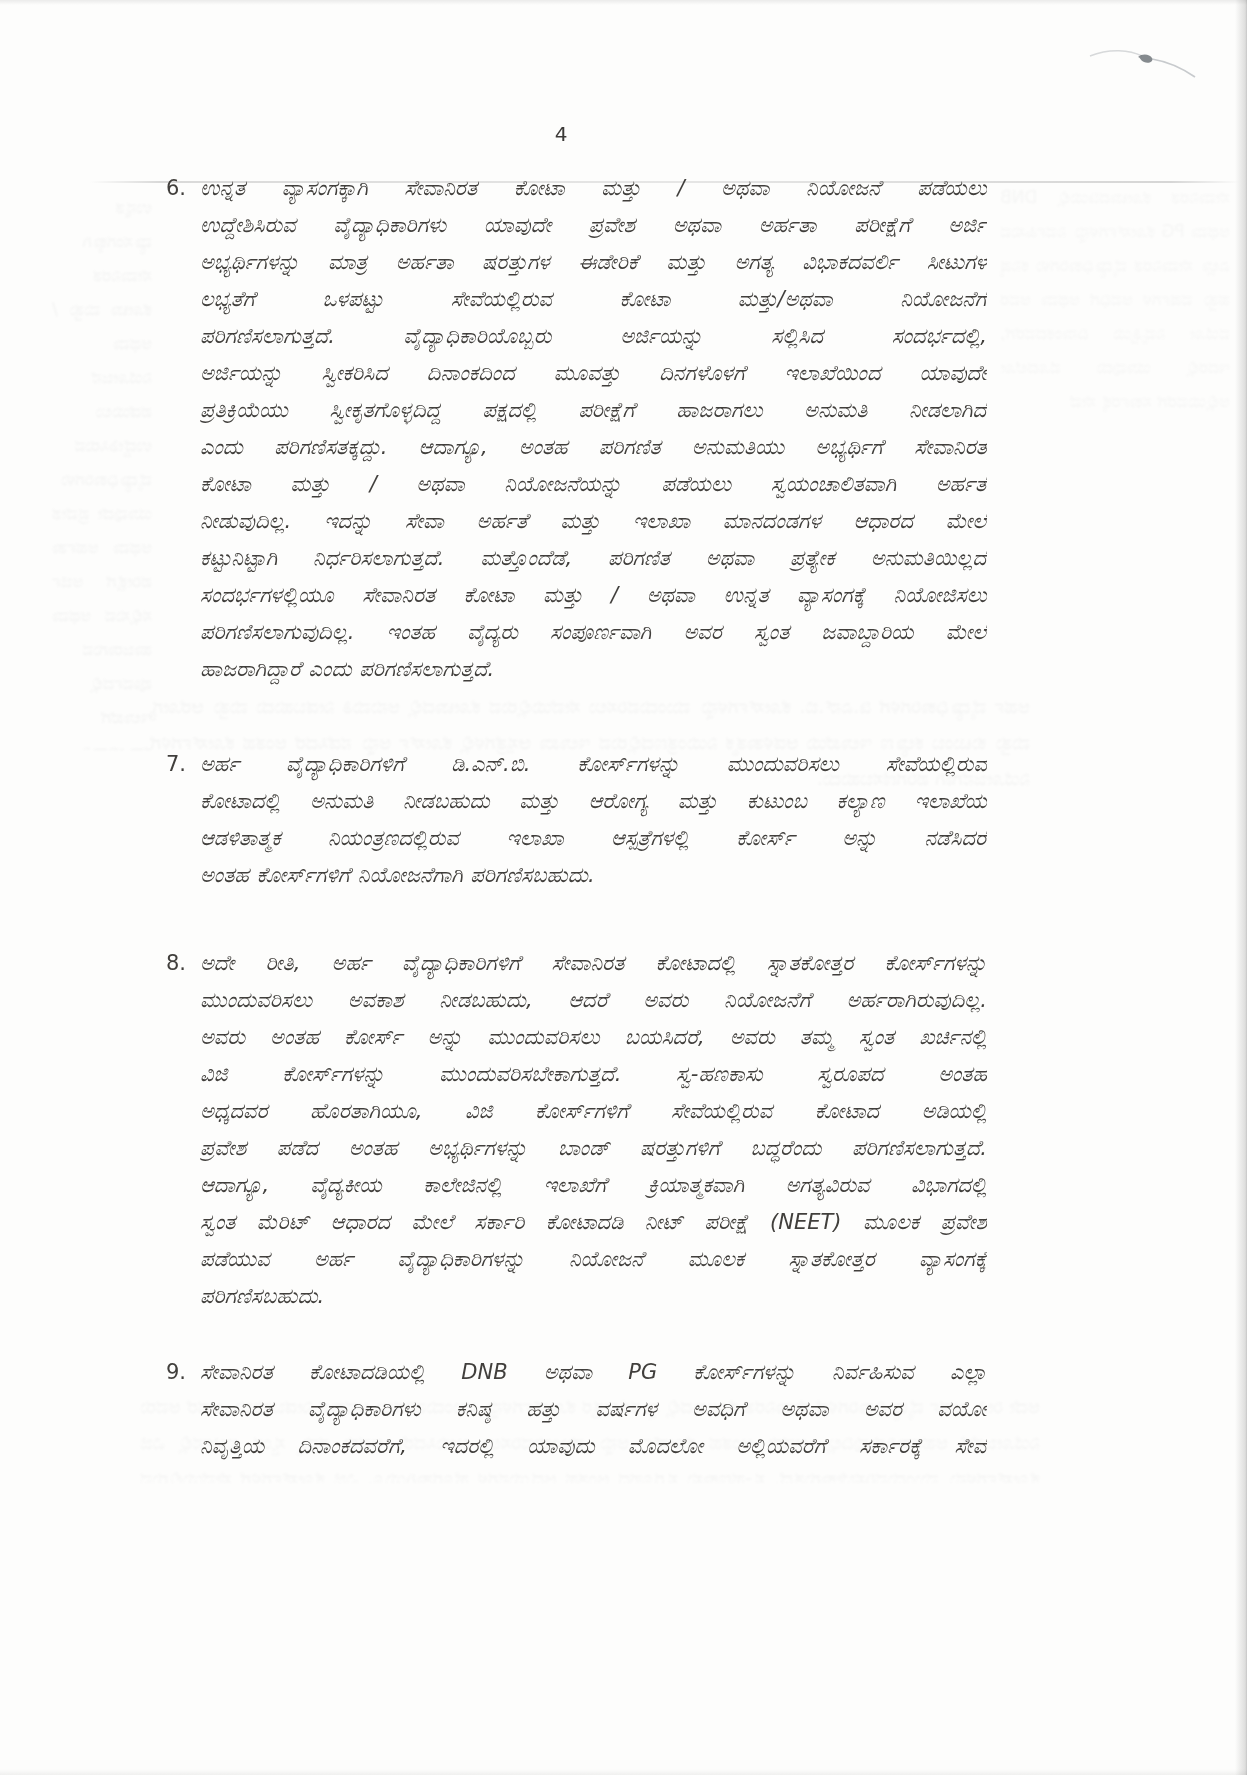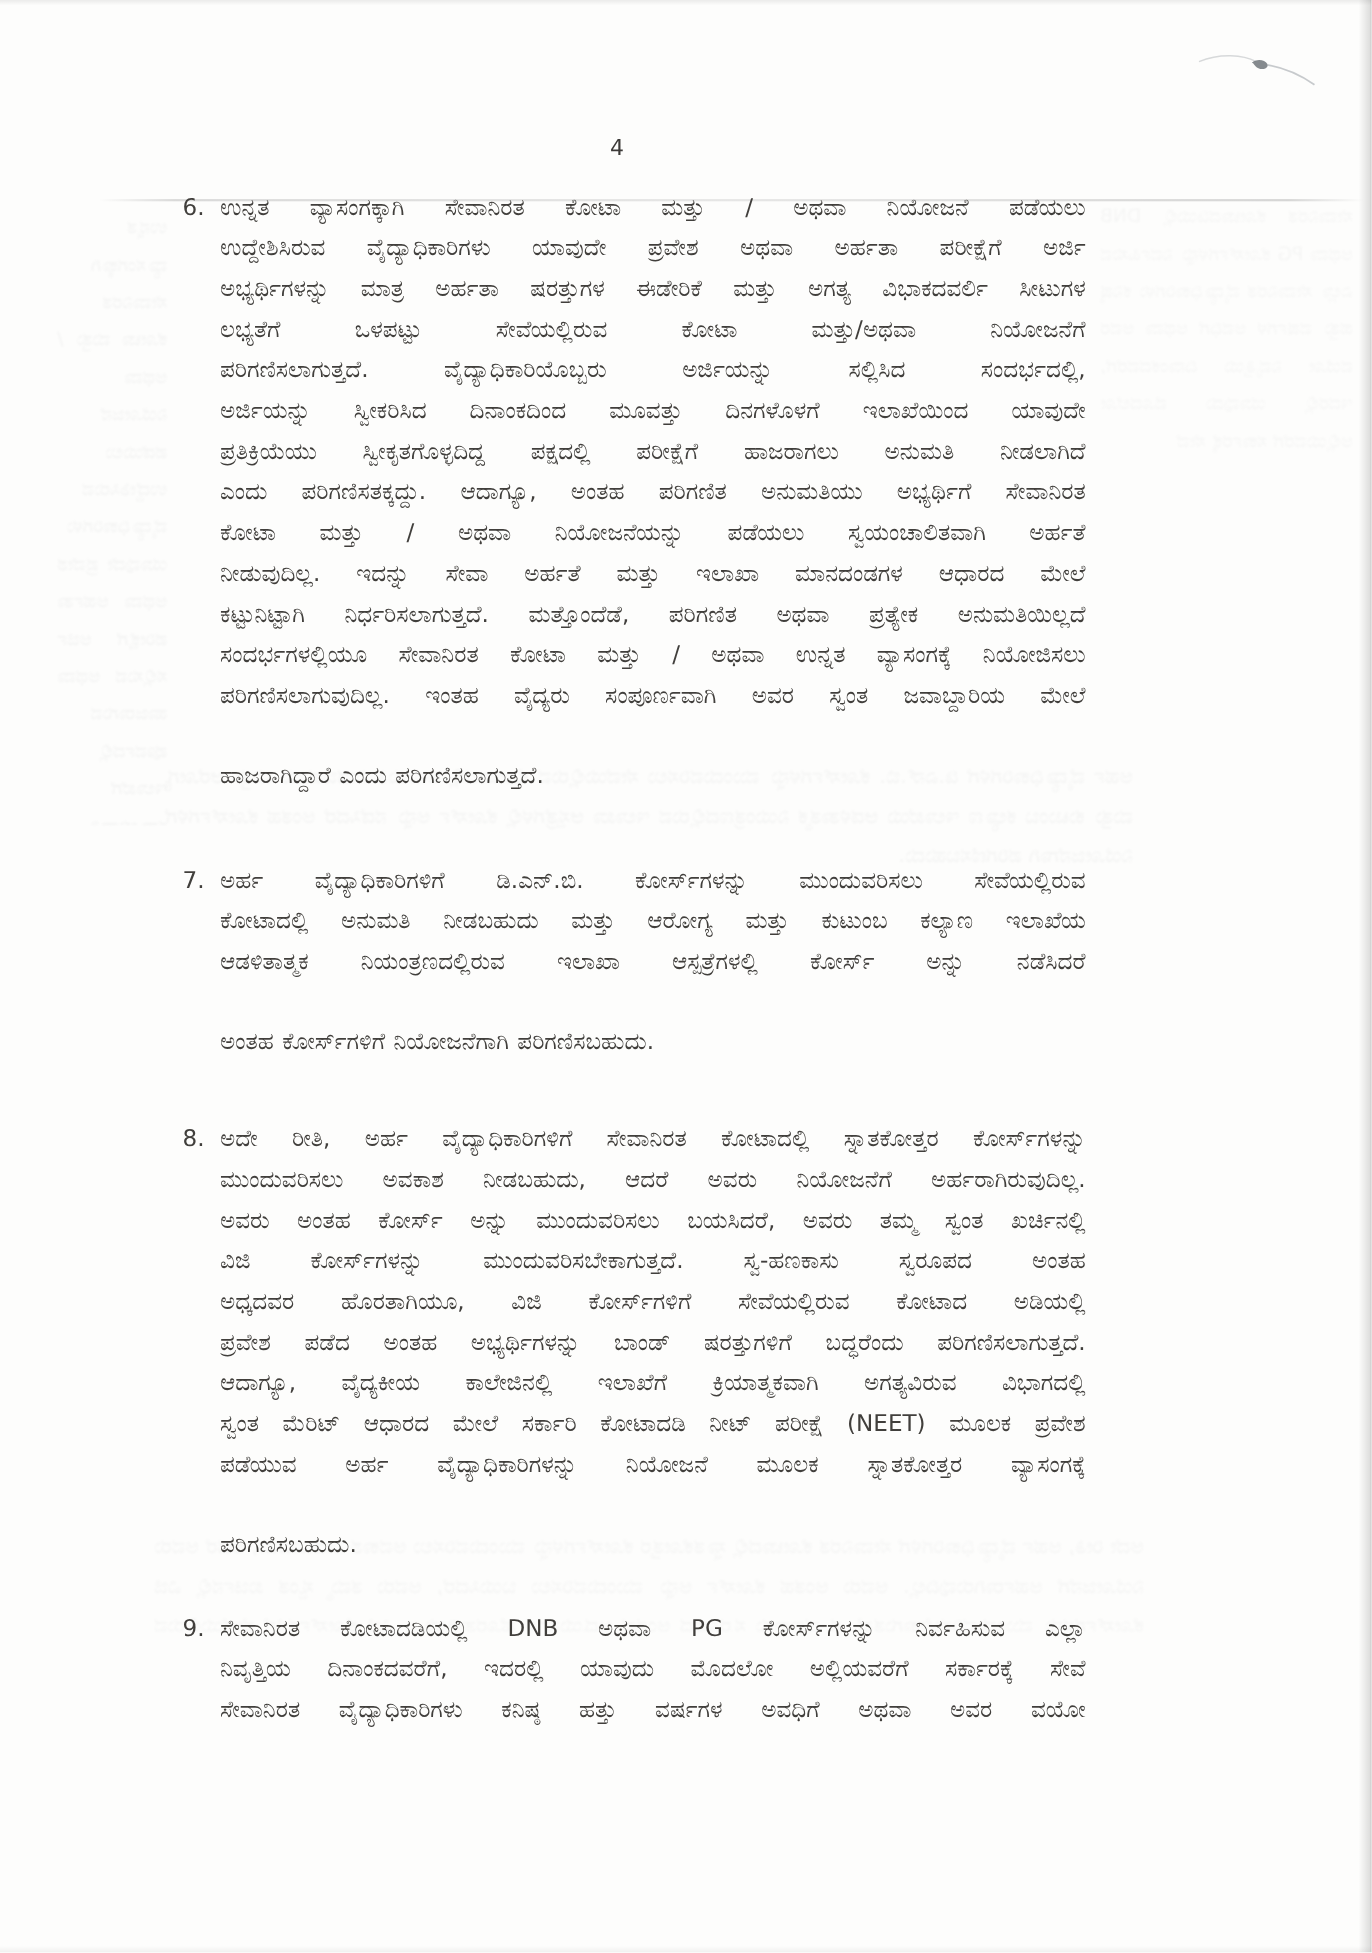--- a/index.html
+++ b/index.html
@@ -48,22 +48,23 @@
   .para{display:flex;}
   .p1{margin-top:58px;}
   .p2{margin-top:51px;}
   .p3{margin-top:39px;}
   .para-num{flex:none;width:34px;}
   .para-lines{flex:1;min-width:0;}
   .line{
     height:37px;overflow:hidden;
     text-align:justify;text-align-last:justify;
     word-spacing:1px;
+    font-style:italic;
   }
-  .line-last{text-align-last:left;margin-top:36px;}
+  .line-last{text-align-last:left;}
   
   .ghost{
     position:absolute;color:#6a6f74;pointer-events:none;
     transform:scaleX(-1);filter:blur(1.2px);
     overflow:hidden;text-align:justify;
   }
   .ghost-a{left:52px;top:190px;width:100px;height:560px;font-size:17px;line-height:34px;opacity:.07;}
   .ghost-b{left:150px;top:688px;width:880px;height:160px;font-size:19px;line-height:36px;opacity:.065;}
   .ghost-c{left:140px;top:1388px;width:900px;height:95px;font-size:19px;line-height:36px;opacity:.06;}
   .ghost-d{left:1000px;top:180px;width:230px;height:720px;font-size:17px;line-height:34px;opacity:.05;}
@@ -132,22 +133,22 @@
           <div class="line">ಸ್ವಂತ ಮೆರಿಟ್ ಆಧಾರದ ಮೇಲೆ ಸರ್ಕಾರಿ ಕೋಟಾದಡಿ ನೀಟ್ ಪರೀಕ್ಷೆ (NEET) ಮೂಲಕ ಪ್ರವೇಶ</div>
           <div class="line">ಪಡೆಯುವ ಅರ್ಹ ವೈದ್ಯಾಧಿಕಾರಿಗಳನ್ನು ನಿಯೋಜನೆ ಮೂಲಕ ಸ್ನಾತಕೋತ್ತರ ವ್ಯಾಸಂಗಕ್ಕೆ</div>
           <div class="line line-last">ಪರಿಗಣಿಸಬಹುದು.</div>
         </div>
   </section>
 
   <section class="para p3">
     <div class="para-num">9.</div>
     <div class="para-lines">
           <div class="line">ಸೇವಾನಿರತ ಕೋಟಾದಡಿಯಲ್ಲಿ DNB ಅಥವಾ PG ಕೋರ್ಸ್‌ಗಳನ್ನು ನಿರ್ವಹಿಸುವ ಎಲ್ಲಾ</div>
+          <div class="line">ಸೇವಾನಿರತ ವೈದ್ಯಾಧಿಕಾರಿಗಳು ಕನಿಷ್ಠ ಹತ್ತು ವರ್ಷಗಳ ಅವಧಿಗೆ ಅಥವಾ ಅವರ ವಯೋ</div>
           <div class="line">ನಿವೃತ್ತಿಯ ದಿನಾಂಕದವರೆಗೆ, ಇದರಲ್ಲಿ ಯಾವುದು ಮೊದಲೋ ಅಲ್ಲಿಯವರೆಗೆ ಸರ್ಕಾರಕ್ಕೆ ಸೇವೆ</div>
-          <div class="line">ಸೇವಾನಿರತ ವೈದ್ಯಾಧಿಕಾರಿಗಳು ಕನಿಷ್ಠ ಹತ್ತು ವರ್ಷಗಳ ಅವಧಿಗೆ ಅಥವಾ ಅವರ ವಯೋ</div>
         </div>
   </section>
 </main>
 
   <div class="edge-top"></div>
   <div class="edge-right"></div>
   <div class="edge-bottom"></div>
 </div>
 
 </body></html>

